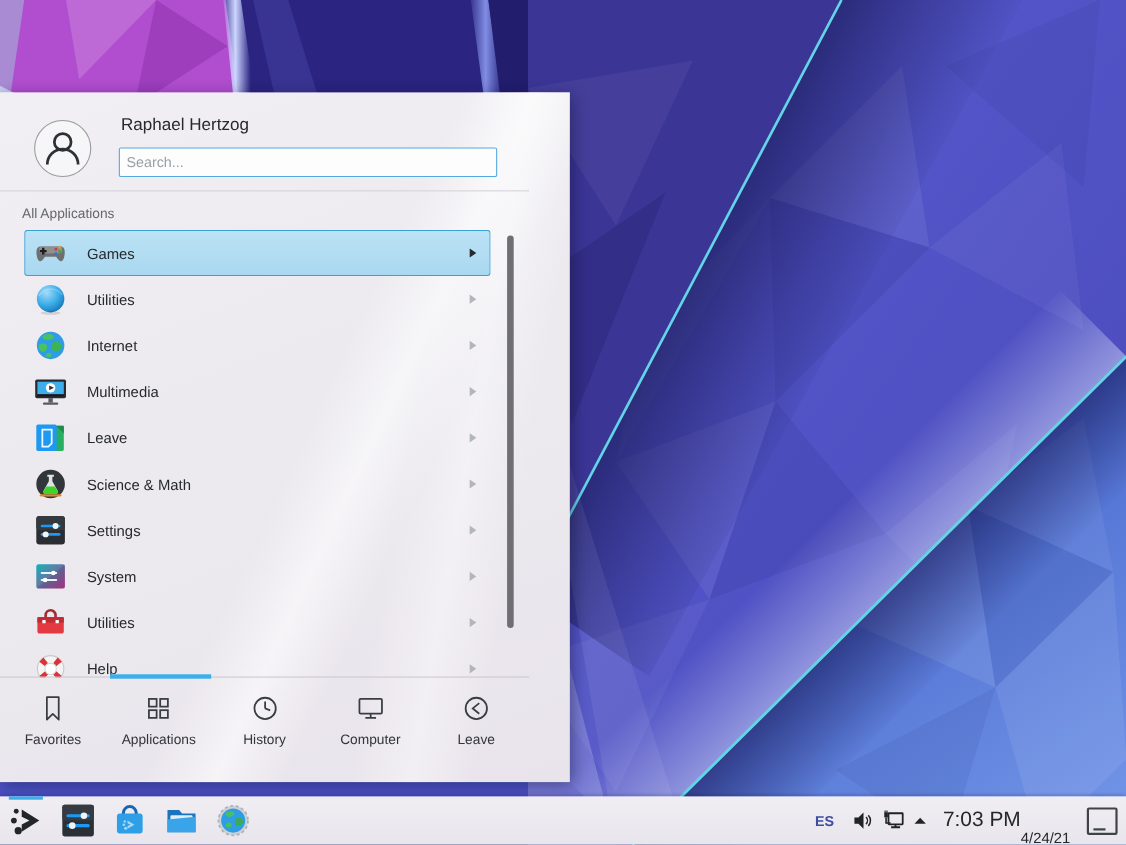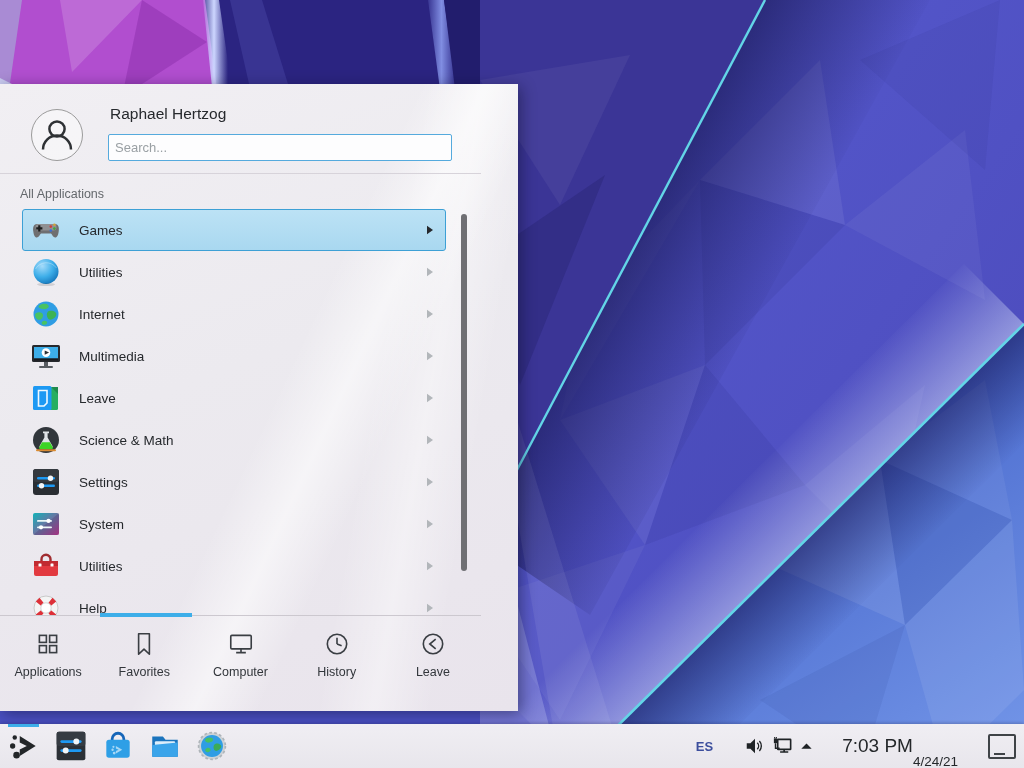--- a/index.html
+++ b/index.html
@@ -47,21 +47,21 @@
   .tab-label{margin-top:7px;font-size:12.5px;color:#32363b;}
 
   
   .taskbar{position:absolute;left:0;top:724px;width:1024px;height:44px;
            background:linear-gradient(#f0eef3,#e8e6ec);
            box-shadow:0 -1px 3px rgba(20,20,50,.25);}
   .task-indicator{position:absolute;left:8px;top:0;width:31px;height:3px;background:#3daee9;}
   .task-apps{position:absolute;left:7px;top:5px;display:flex;gap:13px;}
   .task-app{width:34px;height:34px;}
   .task-app svg{width:34px;height:34px;display:block;}
-  .tray{position:absolute;right:0;top:0;height:44px;display:flex;align-items:center;gap:26px;padding-right:8px;}
+  .tray{position:absolute;right:0;top:0;height:44px;display:flex;align-items:center;gap:11px;padding-right:8px;}
   .kbd-layout{font-size:13px;font-weight:bold;color:#3c4e9d;}
   .tray-icon{color:#1f2326;display:flex;align-items:center;}
   .clock{display:flex;align-items:center;line-height:1.05;margin:0 2px;}
   .clock-time{font-size:19px;color:#24272a;}
   .clock-date{font-size:13.5px;color:#24272a;margin-top:32px;}
   .show-desktop{width:24px;height:21px;border:2px solid #3f4347;border-radius:2px;position:relative;margin-left:2px;}
   .show-desktop::after{content:"";position:absolute;left:4px;bottom:2px;width:11px;height:2px;background:#3f4347;}
 </style>
 </head>
 <body>
@@ -364,56 +364,56 @@
               <path d="M1 .8 L7 5 L1 9.2 Z" fill="currentColor"></path>
             </svg>
           </span>
         </div>
       </div>
     <div class="scrollbar"></div>
 
     <div class="tab-sep"></div>
     <div class="tab-indicator"></div>
     <div class="tabbar" id="tabBar">
+        <div class="tab">
+          <span class="tab-icon">
+            <svg viewBox="0 0 26 26" fill="none" stroke="currentColor" stroke-width="1.5">
+              <path d="M8 3.5 h10 v19 l-5 -4.8 -5 4.8 z" stroke-linejoin="round"></path>
+            </svg>
+          </span>
+          <span class="tab-label">Favorites</span>
+        </div>
         <div class="tab active">
           <span class="tab-icon">
             <svg viewBox="0 0 26 26" fill="none" stroke="currentColor" stroke-width="1.5">
               <rect x="5" y="5" width="6.5" height="6.5"></rect>
               <rect x="14.5" y="5" width="6.5" height="6.5"></rect>
               <rect x="5" y="14.5" width="6.5" height="6.5"></rect>
               <rect x="14.5" y="14.5" width="6.5" height="6.5"></rect>
             </svg>
           </span>
           <span class="tab-label">Applications</span>
         </div>
         <div class="tab">
           <span class="tab-icon">
             <svg viewBox="0 0 26 26" fill="none" stroke="currentColor" stroke-width="1.5">
-              <path d="M8 3.5 h10 v19 l-5 -4.8 -5 4.8 z" stroke-linejoin="round"></path>
-            </svg>
-          </span>
-          <span class="tab-label">Favorites</span>
+              <circle cx="13" cy="13" r="9"></circle>
+              <path d="M13 13 V7.2 M13 13 L17.3 14.6"></path>
+            </svg>
+          </span>
+          <span class="tab-label">History</span>
         </div>
         <div class="tab">
           <span class="tab-icon">
             <svg viewBox="0 0 26 26" fill="none" stroke="currentColor" stroke-width="1.5">
               <rect x="3.5" y="5" width="19" height="12.5" rx="1"></rect>
               <path d="M13 17.5 v3.5 M8.5 21 h9"></path>
             </svg>
           </span>
           <span class="tab-label">Computer</span>
-        </div>
-        <div class="tab">
-          <span class="tab-icon">
-            <svg viewBox="0 0 26 26" fill="none" stroke="currentColor" stroke-width="1.5">
-              <circle cx="13" cy="13" r="9"></circle>
-              <path d="M13 13 V7.2 M13 13 L17.3 14.6"></path>
-            </svg>
-          </span>
-          <span class="tab-label">History</span>
         </div>
         <div class="tab">
           <span class="tab-icon">
             <svg viewBox="0 0 26 26" fill="none" stroke="currentColor" stroke-width="1.5">
               <circle cx="13" cy="13" r="9"></circle>
               <path d="M15.5 8.5 L10 13 L15.5 17.5"></path>
             </svg>
           </span>
           <span class="tab-label">Leave</span>
         </div>

